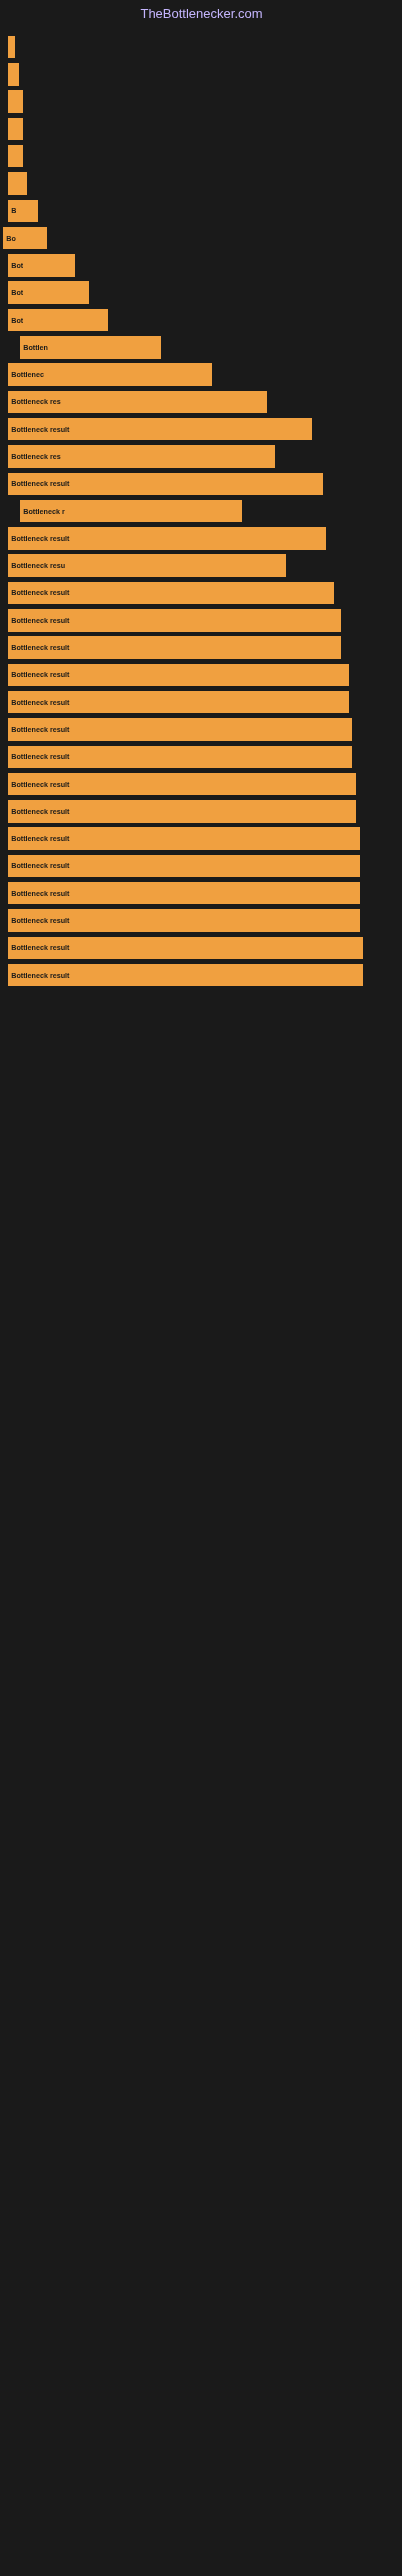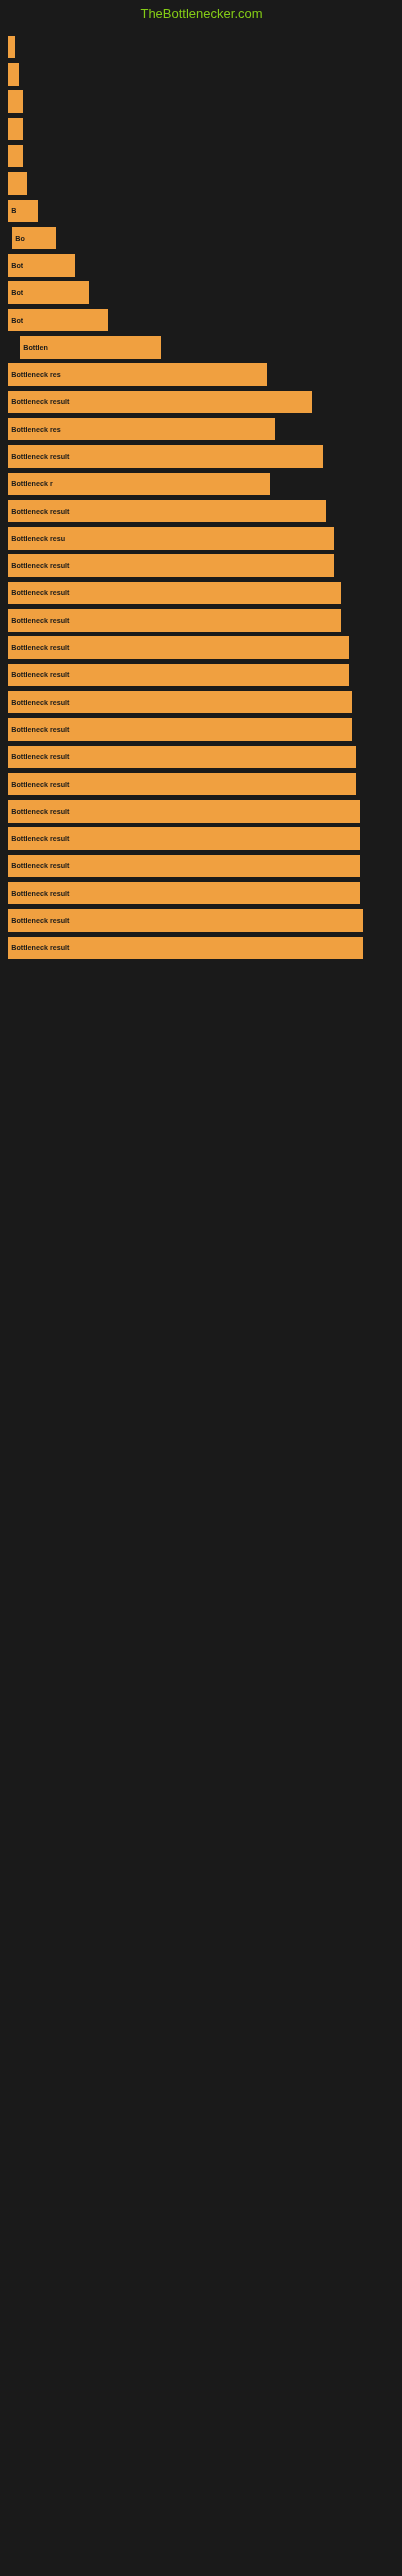--- a/index.html
+++ b/index.html
@@ -11,21 +11,21 @@
     body {
       width: 403px;
       min-height: 2576px;
       background-color: #1a1a1a;
       font-family: Arial, sans-serif;
       overflow-x: hidden;
     }
 
     .site-title {
       text-align: center;
-      color: #84cc16;
+      color: #c4b5fd;
       font-size: 13px;
       padding: 6.4px 0;
       font-weight: normal;
     }
 
     
 
     .hbar-chart {
       width: 100%;
       padding: 8px 0 0 0;
@@ -92,21 +92,21 @@
       <div class="hbar-fill" style="width: 18.5px; margin-left: 8px;">
         <span class="hbar-text"></span>
       </div>
     </div>
     <div class="hbar-row">
       <div class="hbar-fill" style="width: 30px; margin-left: 8px;">
         <span class="hbar-text">B</span>
       </div>
     </div>
     <div class="hbar-row">
-      <div class="hbar-fill" style="width: 44px; margin-left: 12px;">
+      <div class="hbar-fill" style="width: 44px; margin-left: 3px;">
         <span class="hbar-text">Bo</span>
       </div>
     </div>
     <div class="hbar-row">
       <div class="hbar-fill" style="width: 67px; margin-left: 8px;">
         <span class="hbar-text">Bot</span>
       </div>
     </div>
     <div class="hbar-row">
       <div class="hbar-fill" style="width: 81px; margin-left: 8px;">
@@ -117,56 +117,61 @@
       <div class="hbar-fill" style="width: 100px; margin-left: 8px;">
         <span class="hbar-text">Bot</span>
       </div>
     </div>
     <div class="hbar-row">
       <div class="hbar-fill" style="width: 141px; margin-left: 20px;">
         <span class="hbar-text">Bottlen</span>
       </div>
     </div>
     <div class="hbar-row">
+      <div class="hbar-fill" style="width: 204px; margin-left: 8px;">
+        <span class="hbar-text">Bottlenec</span>
+      </div>
+    </div>
+    <div class="hbar-row">
       <div class="hbar-fill" style="width: 259px; margin-left: 8px;">
         <span class="hbar-text">Bottleneck res</span>
       </div>
     </div>
     <div class="hbar-row">
       <div class="hbar-fill" style="width: 304px; margin-left: 8px;">
         <span class="hbar-text">Bottleneck result</span>
       </div>
     </div>
     <div class="hbar-row">
       <div class="hbar-fill" style="width: 267px; margin-left: 8px;">
         <span class="hbar-text">Bottleneck res</span>
       </div>
     </div>
     <div class="hbar-row">
       <div class="hbar-fill" style="width: 315px; margin-left: 8px;">
         <span class="hbar-text">Bottleneck result</span>
       </div>
     </div>
     <div class="hbar-row">
-      <div class="hbar-fill" style="width: 262px; margin-left: 8px;">
+      <div class="hbar-fill" style="width: 222px; margin-left: 20px;">
         <span class="hbar-text">Bottleneck r</span>
       </div>
     </div>
     <div class="hbar-row">
       <div class="hbar-fill" style="width: 318px; margin-left: 8px;">
         <span class="hbar-text">Bottleneck result</span>
       </div>
     </div>
     <div class="hbar-row">
+      <div class="hbar-fill" style="width: 278px; margin-left: 8px;">
+        <span class="hbar-text">Bottleneck resu</span>
+      </div>
+    </div>
+    <div class="hbar-row">
       <div class="hbar-fill" style="width: 326px; margin-left: 8px;">
-        <span class="hbar-text">Bottleneck resu</span>
-      </div>
-    </div>
-    <div class="hbar-row">
-      <div class="hbar-fill" style="width: 326px; margin-left: 8px;">
         <span class="hbar-text">Bottleneck result</span>
       </div>
     </div>
     <div class="hbar-row">
       <div class="hbar-fill" style="width: 333px; margin-left: 8px;">
         <span class="hbar-text">Bottleneck result</span>
       </div>
     </div>
     <div class="hbar-row">
       <div class="hbar-fill" style="width: 333px; margin-left: 8px;">

